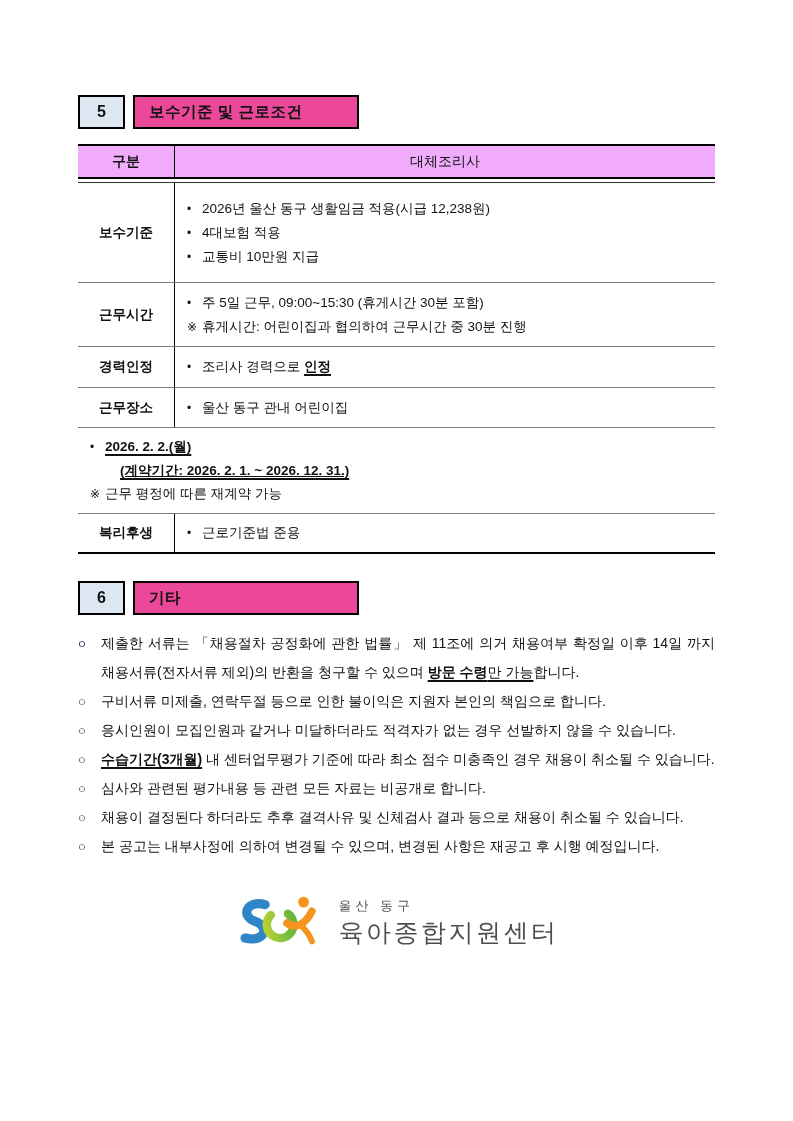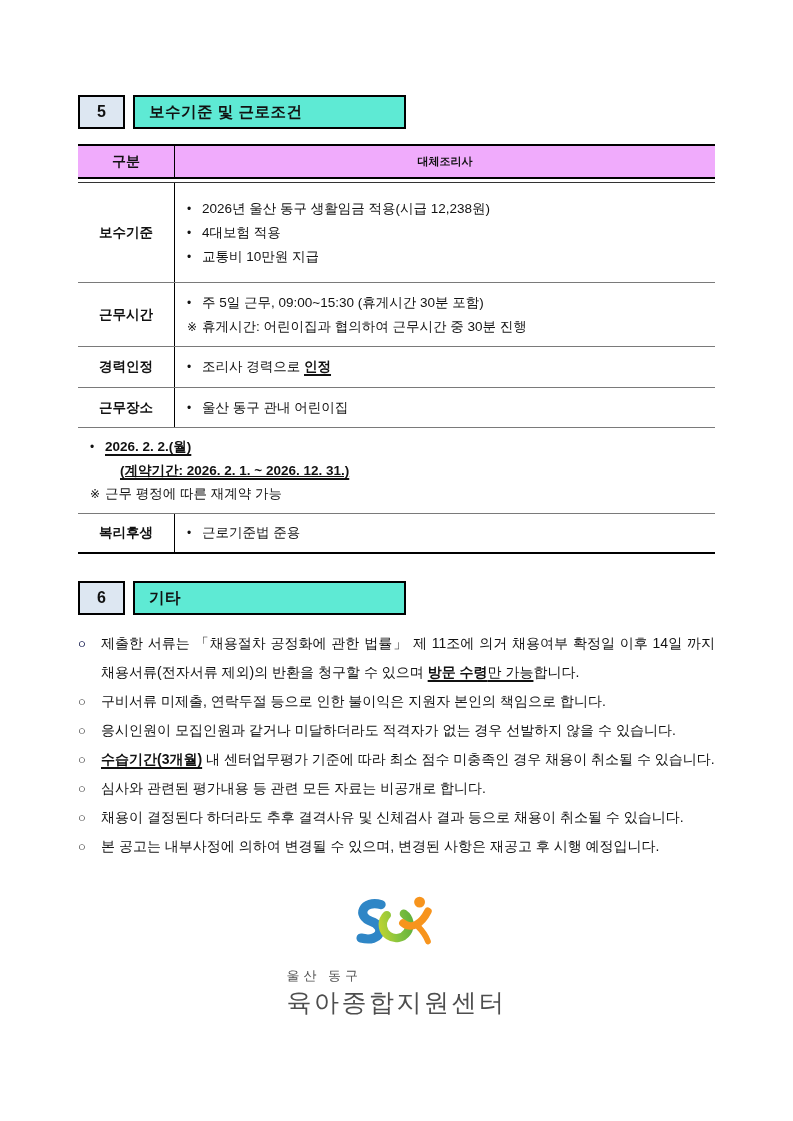--- a/index.html
+++ b/index.html
@@ -16,39 +16,39 @@
   .content { padding:95px 78px 0 78px; }
 
   
   .sec-header { display:flex; align-items:stretch; gap:8px; height:34px; }
   .num-box {
     width:47px; background:#dde7f2; border:2px solid #000;
     display:flex; align-items:center; justify-content:center;
     font-weight:bold; font-size:16px;
   }
   .title-box {
-    width:273px; background:#5eead4; border:2px solid #000;
+    width:226px; background:#ec4899; border:2px solid #000;
     display:flex; align-items:center; padding-left:14px;
     font-weight:bold; font-size:15.5px; letter-spacing:0.5px;
   }
 
   
   .tbl { margin-top:15px; border-top:2px solid #000; }
   .tbl-head {
     display:flex; height:33px; background:#f0abfc;
     border-bottom:2px solid #000;
   }
   .tbl-head .hc1 {
     width:97px; border-right:1px solid #000;
     display:flex; align-items:center; justify-content:center;
     font-weight:bold; font-size:14px;
   }
   .tbl-head .hc2 {
     flex:1; display:flex; align-items:center; justify-content:center;
-    font-weight:bold; font-size:11px;
+    font-weight:normal; font-size:14px;
   }
   .head-gap { height:4px; border-bottom:1px solid #333; }
   .tbl-body .tbl-row { display:flex; border-bottom:1px solid #7a7a7a; }
   .tbl-body .tbl-row:last-child { border-bottom:2px solid #000; }
   .tbl-body .tbl-row:nth-child(1){ min-height:100px; }
   .tbl-body .tbl-row:nth-child(2){ min-height:64px; }
   .tbl-body .tbl-row:nth-child(3){ min-height:41px; }
   .tbl-body .tbl-row:nth-child(4){ min-height:40px; }
   .tbl-body .tbl-row:nth-child(5){ min-height:69px; }
   .tbl-body .tbl-row:nth-child(6){ min-height:35px; }
@@ -76,21 +76,21 @@
     text-align:justify;
   }
   .omark { position:absolute; left:0; top:0; font-size:13px; }
 
   .u { text-decoration:underline; text-underline-offset:3px; text-decoration-thickness:1.5px; }
   .b { font-weight:bold; }
 
   
   .logo-wrap {
     margin-top:30px;
-    display:flex; justify-content:center; align-items:center; gap:12px;flex-direction:column;
+    display:flex; justify-content:center; align-items:center; gap:12px;
   }
   .logo-text { color:#4e4e4e; }
   .logo-region { font-size:13px; letter-spacing:4px; font-weight:500; }
   .logo-name  { font-size:25px; letter-spacing:2.5px; font-weight:500; margin-top:1px; }
 </style>
 </head>
 <body>
 
 <div class="page">
   <div class="content">

